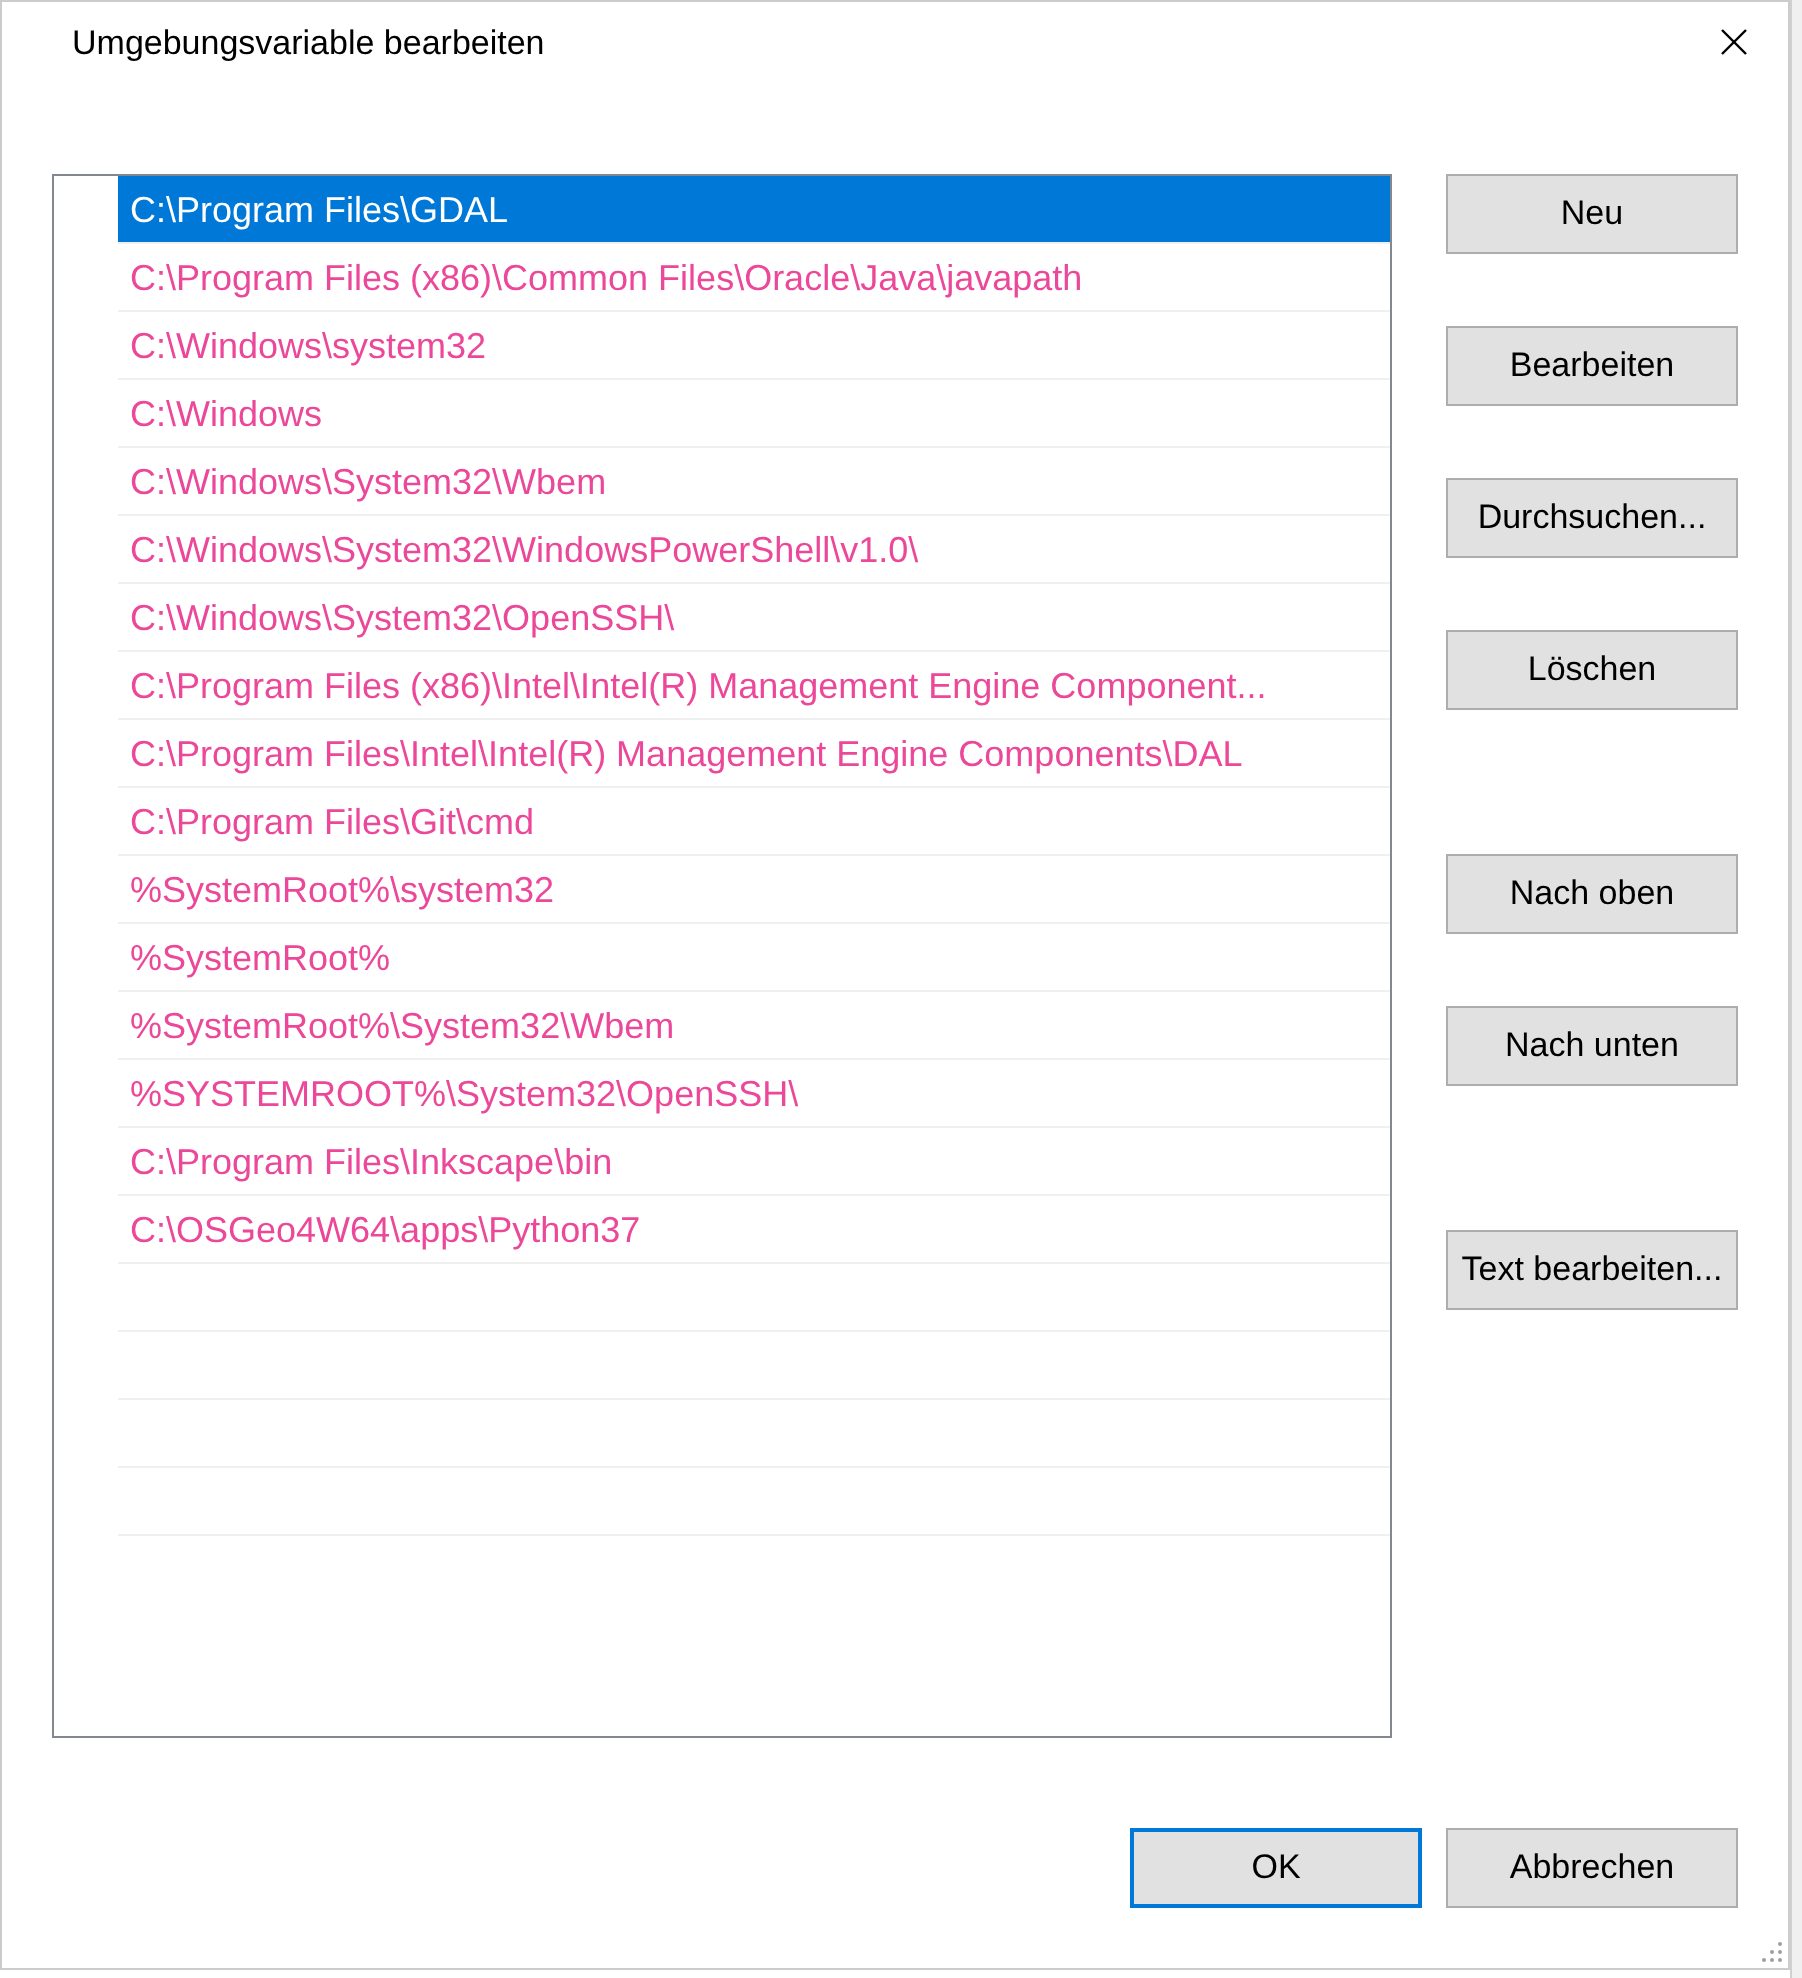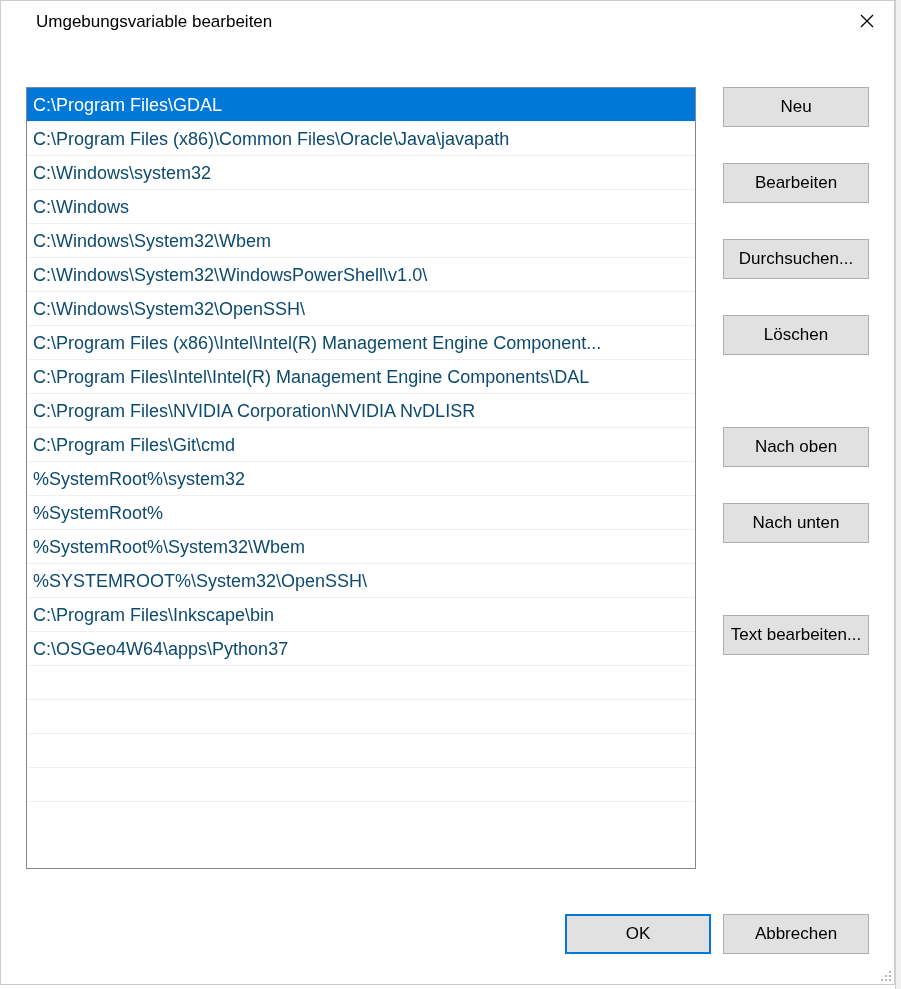--- a/index.html
+++ b/index.html
@@ -58,27 +58,28 @@
     }
     .list-container {
       position: absolute;
       top: 0;
       left: 0;
       width: 670px;
       height: 782px;
       border: 1px solid #828790;
       background: #ffffff;
       overflow: hidden;
+      padding-left: 32px;
     }
     .list-row {
       height: 34px;
       line-height: 34px;
       padding: 0 6px;
       font-size: 18px;
-      color: #0c4a6e;
+      color: #ec4899;
       white-space: nowrap;
       overflow: hidden;
       text-overflow: ellipsis;
       border-bottom: 1px solid #f0f0f0;
       cursor: default;
     }
     .list-row.selected {
       background: #0078d7;
       color: #ffffff;
     }
@@ -165,21 +166,20 @@
     <div class="list-container" id="path-list">
         <div class="list-row selected">C:\Program Files\GDAL</div>
         <div class="list-row">C:\Program Files (x86)\Common Files\Oracle\Java\javapath</div>
         <div class="list-row">C:\Windows\system32</div>
         <div class="list-row">C:\Windows</div>
         <div class="list-row">C:\Windows\System32\Wbem</div>
         <div class="list-row">C:\Windows\System32\WindowsPowerShell\v1.0\</div>
         <div class="list-row">C:\Windows\System32\OpenSSH\</div>
         <div class="list-row">C:\Program Files (x86)\Intel\Intel(R) Management Engine Component...</div>
         <div class="list-row">C:\Program Files\Intel\Intel(R) Management Engine Components\DAL</div>
-        <div class="list-row">C:\Program Files\NVIDIA Corporation\NVIDIA NvDLISR</div>
         <div class="list-row">C:\Program Files\Git\cmd</div>
         <div class="list-row">%SystemRoot%\system32</div>
         <div class="list-row">%SystemRoot%</div>
         <div class="list-row">%SystemRoot%\System32\Wbem</div>
         <div class="list-row">%SYSTEMROOT%\System32\OpenSSH\</div>
         <div class="list-row">C:\Program Files\Inkscape\bin</div>
         <div class="list-row">C:\OSGeo4W64\apps\Python37</div>
         <div class="list-row empty">.</div>
         <div class="list-row empty">.</div>
         <div class="list-row empty">.</div>

